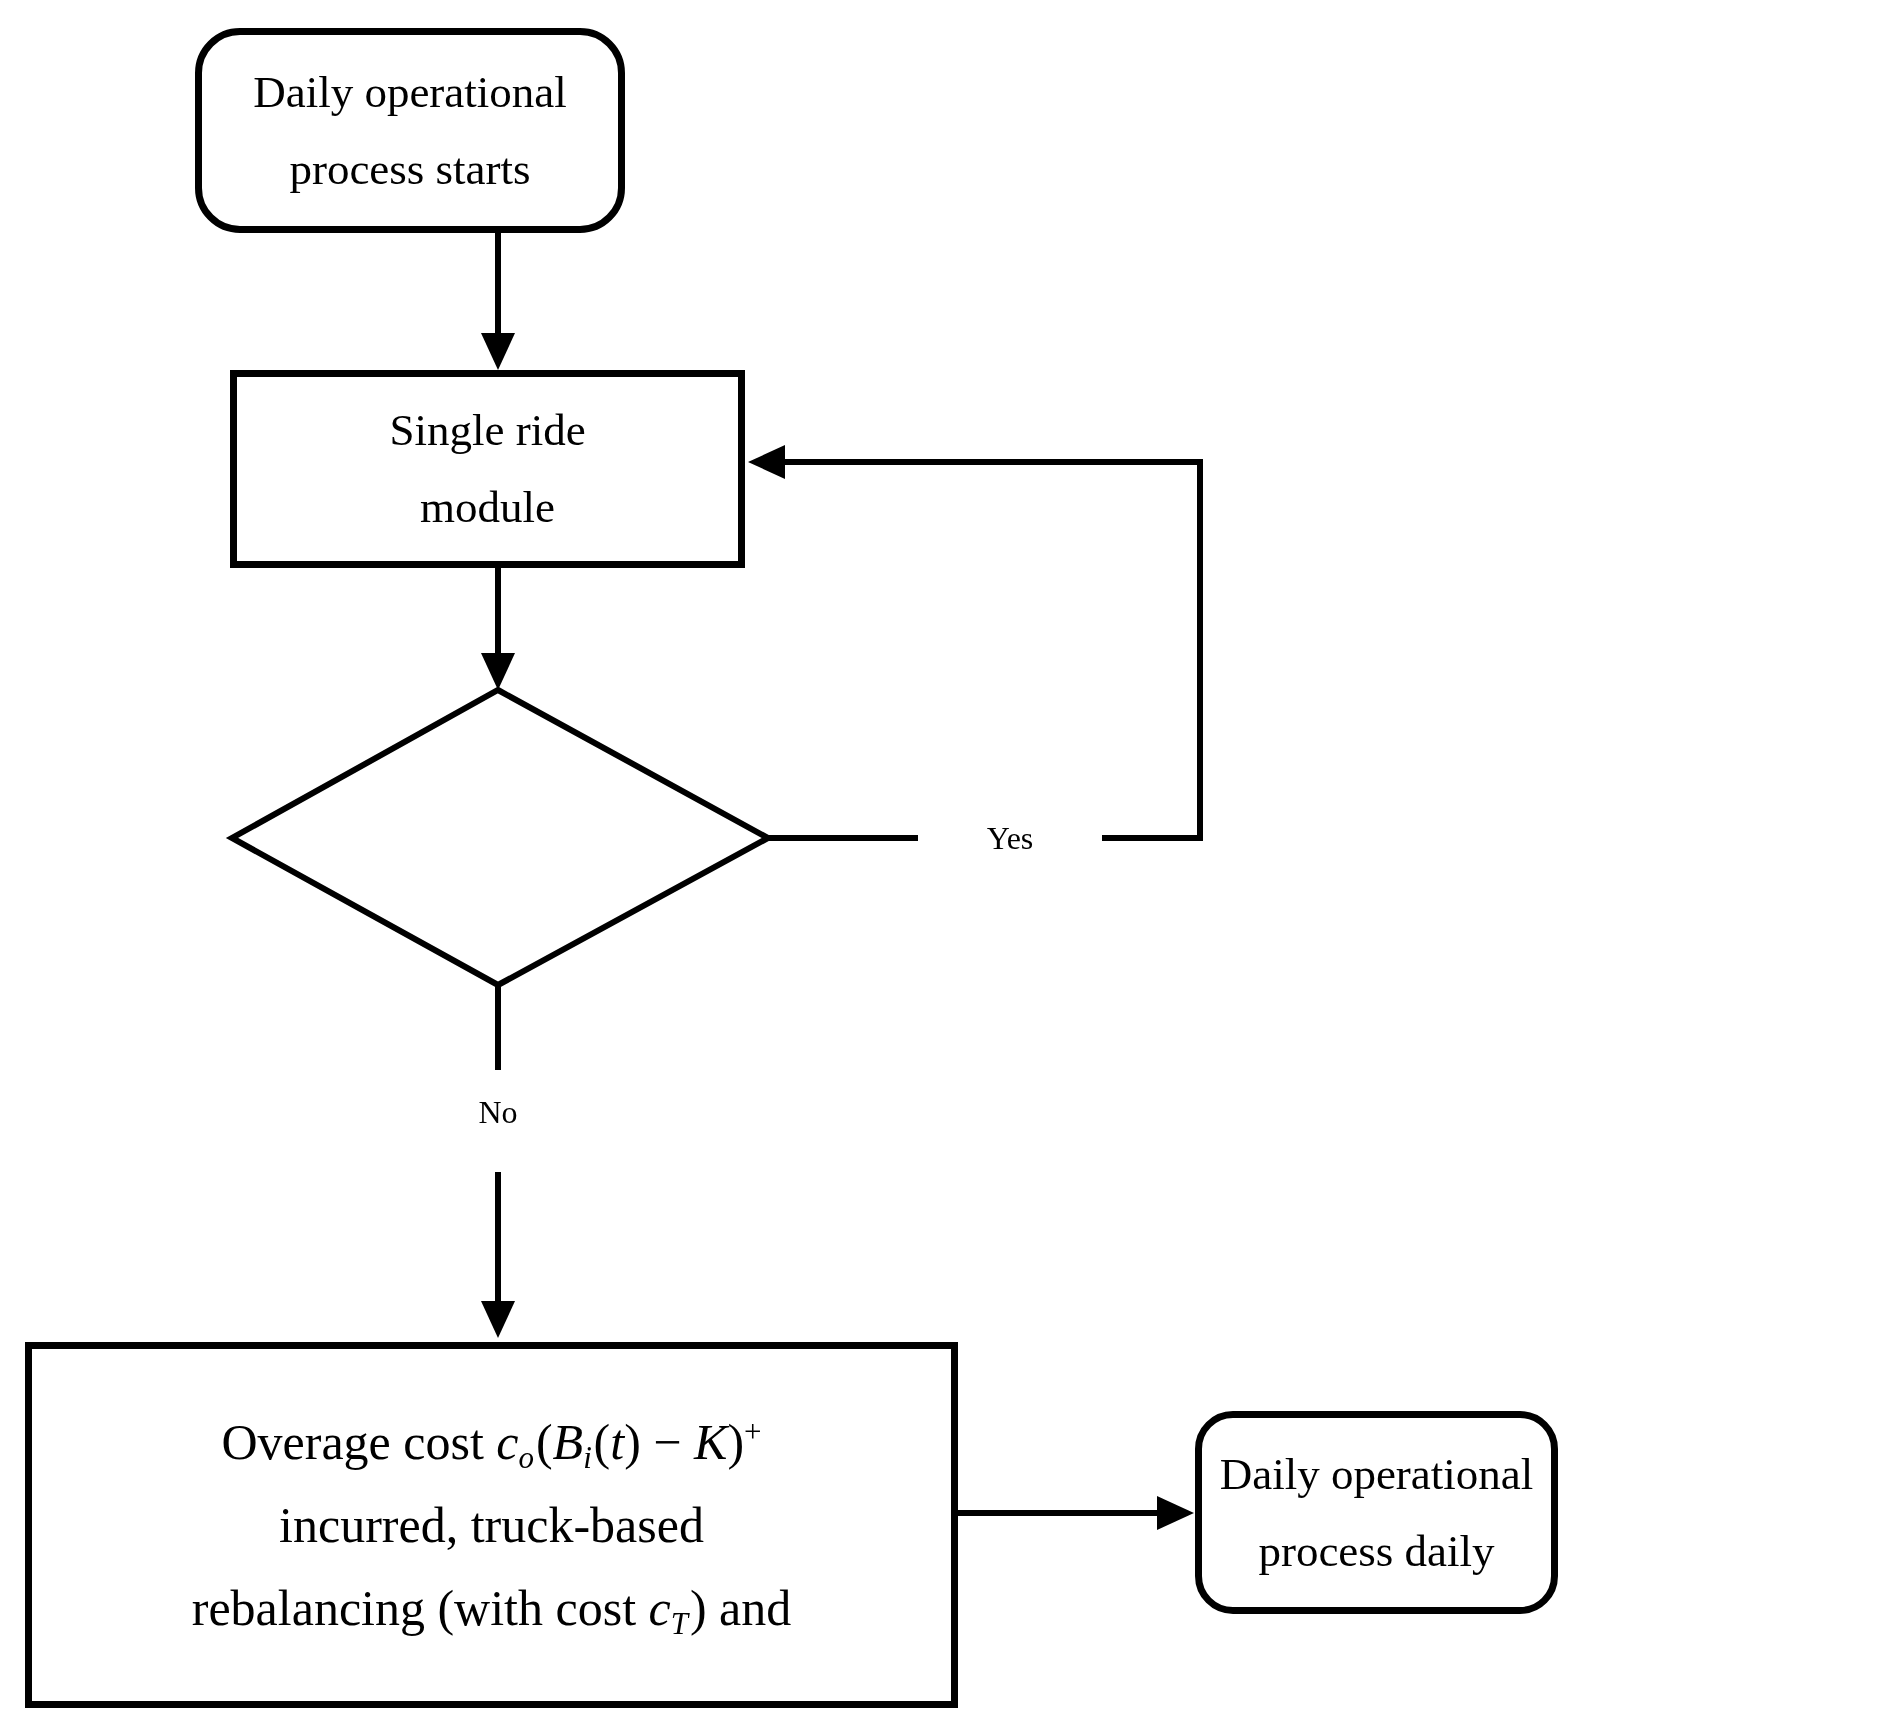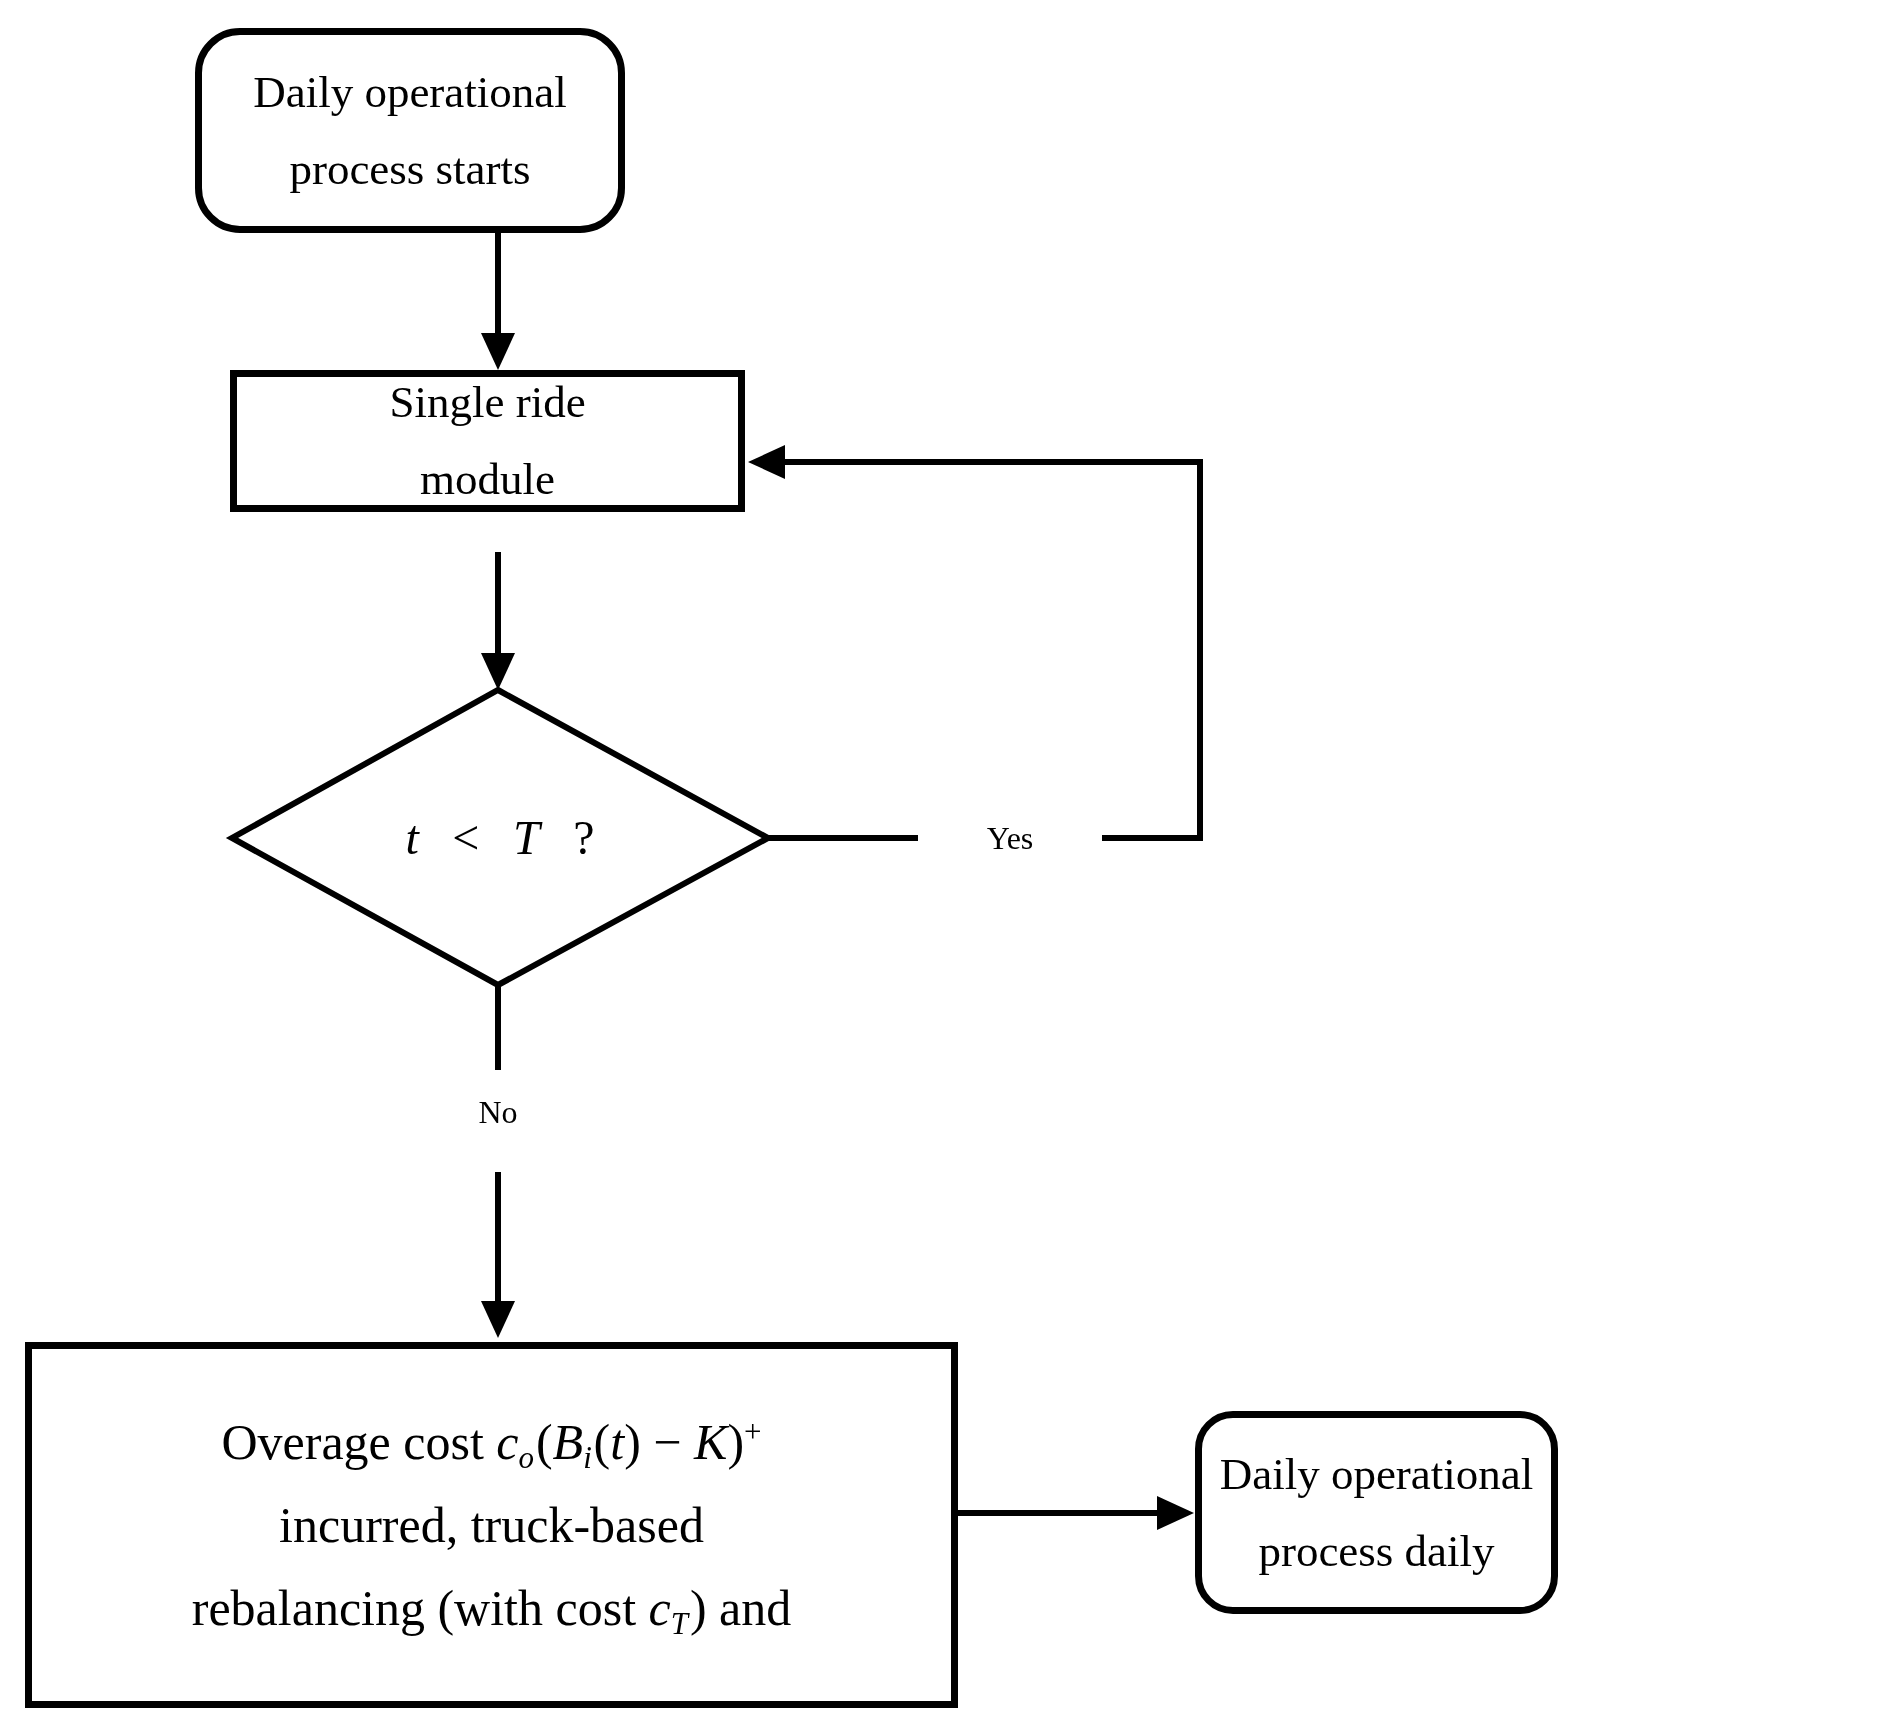--- a/index.html
+++ b/index.html
@@ -21,21 +21,21 @@
     display: flex;
     flex-direction: column;
     align-items: center;
     justify-content: center;
     text-align: center;
     font-size: 45px;
     line-height: 77px;
   }
   .node .line { display: block; white-space: pre; }
   #start-node   { left: 195px;  top: 28px;   width: 430px; height: 205px; border-radius: 45px; }
-  #single-ride-node { left: 230px; top: 370px; width: 515px; height: 142px; }
+  #single-ride-node { left: 230px; top: 370px; width: 515px; height: 198px; }
   #end-node     { left: 1195px; top: 1411px; width: 363px; height: 203px; border-radius: 38px; }
   #overage-node { left: 25px;   top: 1342px; width: 933px; height: 366px; font-size: 50px; line-height: 83px; }
   #decision-label {
     position: absolute;
     left: 300px; top: 786px; width: 400px; height: 104px;
     line-height: 104px;
     text-align: center;
     white-space: pre;
     word-spacing: 0.45em;
     font-size: 48px;
@@ -84,21 +84,20 @@
   <div class="node" id="start-node">
     <span class="line">Daily operational</span>
     <span class="line">process starts</span>
   </div>
 
   <div class="node" id="single-ride-node">
     <span class="line">Single ride</span>
     <span class="line">module</span>
   </div>
 
-  <div id="decision-label"><span class="it">t</span><span> &lt; </span><span class="it">T</span><span> ?</span></div>
 
   <div class="edge-label" id="yes-label">Yes</div>
   <div class="edge-label" id="no-label">No</div>
 
   <div class="node" id="overage-node">
     <span class="line"><span>Overage cost </span><span class="it">c</span><span class="sub">o</span><span>(</span><span class="it">B</span><span class="sub">i</span><span>(</span><span class="it">t</span><span>) − </span><span class="it">K</span><span>)</span><span class="sup">+</span></span>
     <span class="line">incurred, truck-based</span>
     <span class="line"><span>rebalancing (with cost </span><span class="it">c</span><span class="sub">T</span><span>) and</span></span>
   </div>
 

